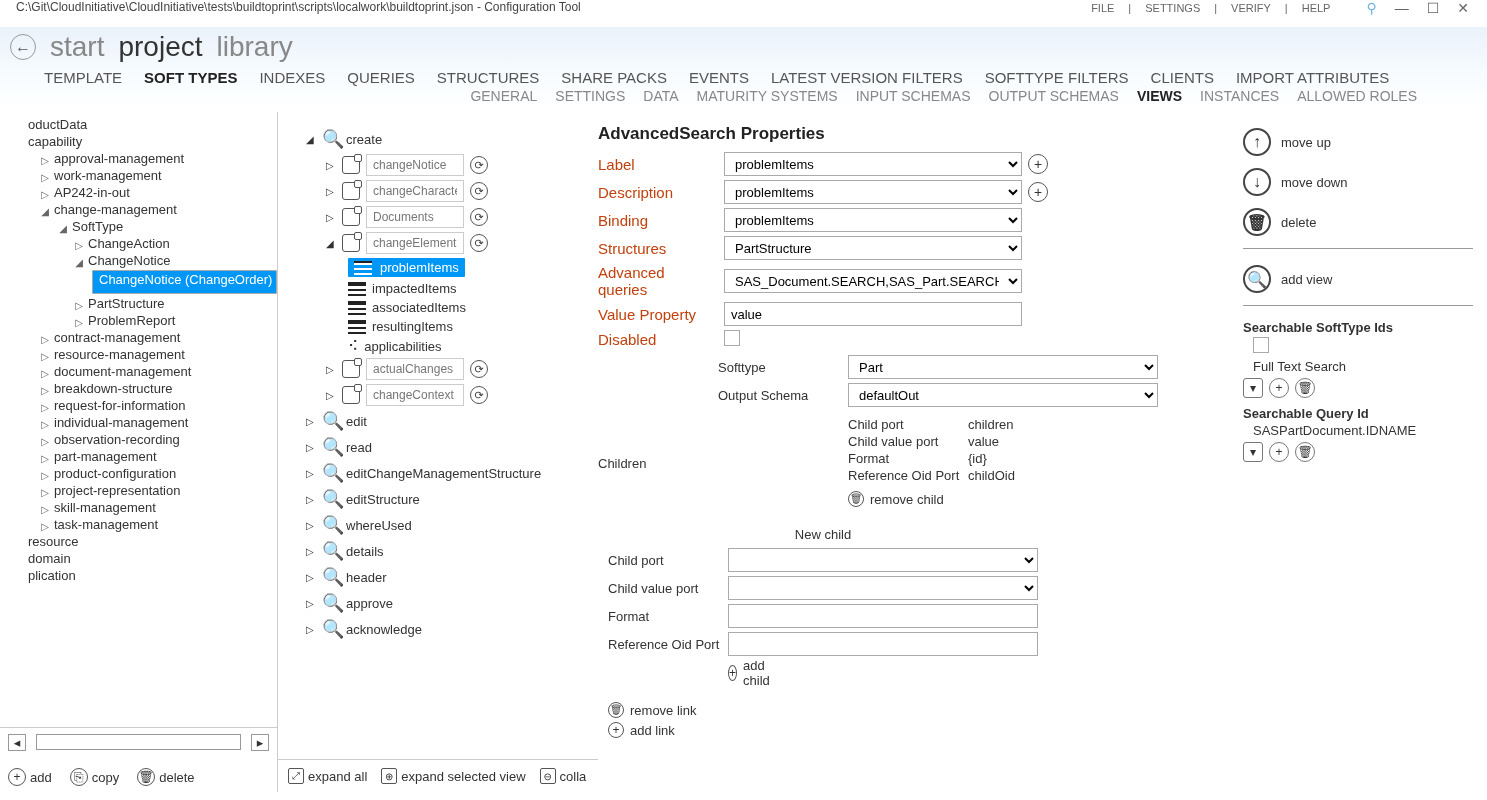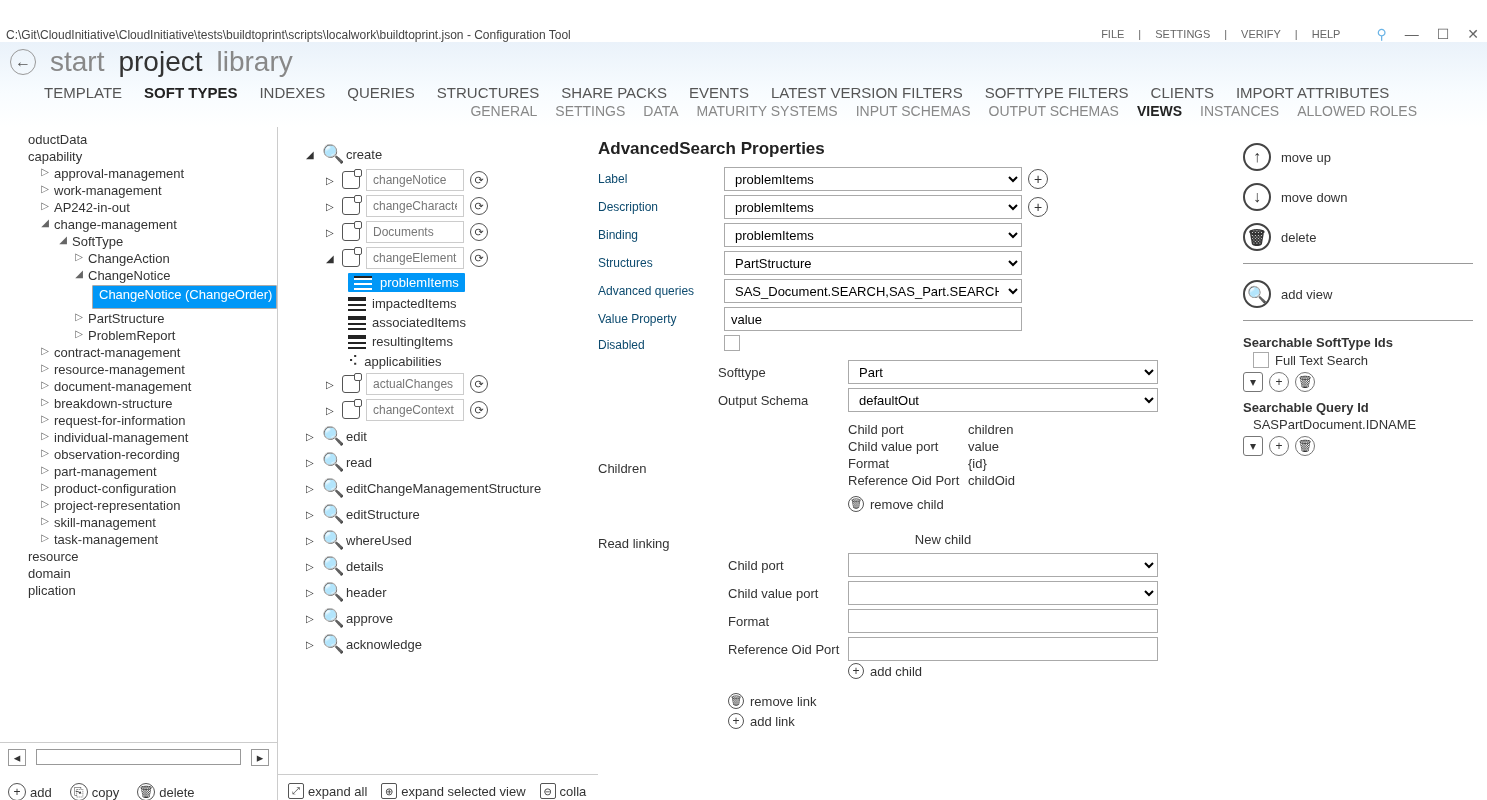--- a/index.html
+++ b/index.html
@@ -1,34 +1,34 @@
 <!DOCTYPE html>
 <html><head>
 <meta charset="utf-8">
 <style>
 * { box-sizing: border-box; margin: 0; padding: 0; font-family: "Segoe UI", Arial, sans-serif; }
 body { background: #fff; font-size: 13px; color: #333; width:1487px; height:800px; overflow:hidden; position:relative;}
-.titlebar { display:flex; align-items:flex-end; height:42px; padding:0 6px; font-size:12px; color:#444; border-bottom:0; }
+.titlebar { display:flex; align-items:flex-start; height:27px; padding:0 16px; font-size:12px; color:#444; border-bottom:0; }
 .titlebar .menu { margin-left:auto; display:flex; align-items:center; gap:12px; color:#666; font-size:11px; }
 .titlebar .menu span { padding:0 2px; cursor:pointer; }
 .titlebar .winbtns { display:flex; gap:14px; margin-left:20px; align-items:center; font-size:14px; }
 .header { background:linear-gradient(#eaf2fa,#f8fcff 60%, #ffffff); border-bottom:0; padding:0 10px 4px 10px; }
 .breadcrumb { display:flex; align-items:center; gap:14px; padding:4px 0 2px 0; font-size:28px; font-weight:300; color:#888; }
 .breadcrumb .back { width:26px; height:26px; border:1px solid #999; border-radius:50%; display:flex; align-items:center; justify-content:center; font-size:16px; color:#555; cursor:pointer;}
 .breadcrumb .crumb.bold { color:#333; }
 .tabrow { display:flex; gap:22px; padding:4px 0 2px 34px; font-size:15px; color:#555; }
 .tabrow span { cursor:pointer; }
 .tabrow .active { font-weight:600; color:#222; }
 .subtabrow { display:flex; gap:18px; justify-content:flex-end; padding:0 60px 4px 0; font-size:14px; color:#888; }
 .subtabrow span { cursor:pointer; }
 .subtabrow .active { font-weight:700; color:#222; }
 .main { display:flex; height:680px; }
 .leftpane { width:278px; border-right:1px solid #ccc; position:relative; overflow:hidden; }
 .tree { padding:4px 0 0 0; font-size:13px; color:#333; overflow:hidden; height:618px; }
-.tree .node { padding:1px 0 1px 0; white-space:nowrap; cursor:pointer; display:flex; align-items:flex-start; gap:4px; }
+.tree .node { padding:1px 0 1px 0; white-space:nowrap; cursor:pointer; display:flex; align-items:flex-end; gap:4px; }
 .tree .i1{padding-left:28px;} .tree .i2{padding-left:40px;} .tree .i3{padding-left:58px;} .tree .i4{padding-left:74px;} .tree .i5{padding-left:92px;}
 .tree .caret { font-size:10px; color:#666; width:10px; text-align:center; }
 .tree .caret::before{content:"▷";} .tree .caret.open::before{content:"◢";}
 .tree .sel { background:#0097f7; color:#fff; display:inline-block; padding:1px 6px; border-radius:1px; }
 .leftfoot { position:absolute; bottom:0; left:0; right:0; border-top:1px solid #ccc; padding:6px 8px; display:flex; align-items:center; gap:12px; font-size:13px; }
 .leftfoot .scroll { height:16px; display:flex; align-items:center; gap:4px; margin-bottom:6px; }
 .leftfoot .btns { display:flex; gap:18px; align-items:center; }
 .icnbtn { display:flex; align-items:center; gap:4px; cursor:pointer; }
 .circ { width:18px; height:18px; border:1.5px solid #555; border-radius:50%; display:flex; align-items:center; justify-content:center; font-size:12px; line-height:1; }
 .midpane { width:320px; border-right:0; position:relative; display:flex; flex-direction:column; }
@@ -45,21 +45,21 @@
 .listicon { width:18px; height:14px; display:inline-block; position:relative; }
 .listicon::before,.listicon::after{content:"";position:absolute;left:0;right:0;height:2px;background:#222;}
 .listicon::before{top:2px; box-shadow:0 5px 0 #222, 0 10px 0 #222;}
 .midtree .selrow { background:#0097f7; color:#fff; border-radius:1px; padding:2px 6px 2px 6px; }
 .midtree .selrow .listicon::before{background:#fff; box-shadow:0 5px 0 #fff, 0 10px 0 #fff;}
 .midfoot { border-top:1px solid #ccc; padding:8px 10px; display:flex; gap:14px; font-size:13px; align-items:center; }
 .sq { width:16px; height:16px; border:1.5px solid #555; display:flex; align-items:center; justify-content:center; font-size:10px; border-radius:2px;}
 .centerpane { flex:1; padding:12px 0 0 0; overflow:auto; position:relative;}
 .ptitle { font-size:17px; font-weight:700; color:#222; padding:0 0 8px 0; }
 .form { display:grid; grid-template-columns:120px 1fr 30px; column-gap:6px; row-gap:4px; align-items:center; max-width:460px; }
-.form label { font-size:12px; color:#0c4a6e; }
+.form label { font-size:15px; color:#c2410c; }
 .sel { border:1px solid #aaa; height:24px; width:100%; padding:0 6px; background:#fff; font-size:13px; }
 .add { width:20px; height:20px; border:1.5px solid #555; border-radius:50%; display:flex;align-items:center;justify-content:center;font-size:14px;cursor:pointer;}
 .chk { width:16px;height:16px;border:1px solid #aaa; }
 .subform { margin-left:120px; max-width:440px; display:grid; grid-template-columns:130px 1fr; row-gap:4px; align-items:center; margin-top:6px; }
 .kv { display:grid; grid-template-columns:120px 1fr; font-size:13px; row-gap:2px; margin-bottom:6px;}
 .linkbtn { display:flex; align-items:center; gap:6px; font-size:13px; color:#333; cursor:pointer; padding:2px 0;}
 .rightpane { width:250px; padding:10px 14px 0 6px; border-left:0; }
 .rightpane .actrow { display:flex; align-items:center; gap:10px; padding:6px 0; cursor:pointer; }
 .bigcirc { width:28px;height:28px;border:2px solid #444;border-radius:50%;display:flex;align-items:center;justify-content:center;font-size:16px;font-weight:bold;}
 .divider{height:1px;background:#999;margin:6px 0 10px 0;}
@@ -434,21 +434,20 @@
             <span>childOid</span>
           </div>
         <div class="linkbtn">
             <span class="circ" style="width:16px;height:16px;font-size:10px;">🗑</span>
             <span>remove child</span>
           </div>
       </div>
     </div>
 
     <div style="display:grid;grid-template-columns:120px 1fr;max-width:580px;margin-top:18px;">
-      <label style="padding-top:4px;">Read linking</label>
       <div style="padding-left:10px;">
         <div style="text-align:center;width:310px;padding-left:120px;">New child</div>
         <div class="subform" style="margin-left:0;grid-template-columns:120px 310px;">
           <label>Child port</label>
           <select class="sel"><option></option></select>
           <label>Child value port</label>
           <select class="sel"><option></option></select>
           <label>Format</label>
           <input type="text" class="sel" style="">
           <label>Reference Oid Port</label>
@@ -484,21 +483,21 @@
         <span class="bigcirc">🗑</span>
         <span>delete</span>
       </div>
     <div class="divider"></div>
     <div class="actrow">
         <span class="bigcirc">🔍</span>
         <span>add view</span>
       </div>
     <div class="divider"></div>
     <div class="sectitle">Searchable SoftType Ids</div>
-    <div style="display:flex;align-items:flex-end;gap:6px;padding-left:10px;">
+    <div style="display:flex;align-items:flex-start;gap:6px;padding-left:10px;flex-direction:column;">
         <span class="chk" style="display:inline-block;"></span>
         <span>Full Text Search</span>
       </div>
     <div class="smallbtns">
       <span class="sbtn">▾</span>
       <span class="sbtn round">+</span>
       <span class="sbtn round">🗑</span>
     </div>
     <div class="sectitle">Searchable Query Id</div>
     <div style="padding-left:10px;">SASPartDocument.IDNAME</div>

